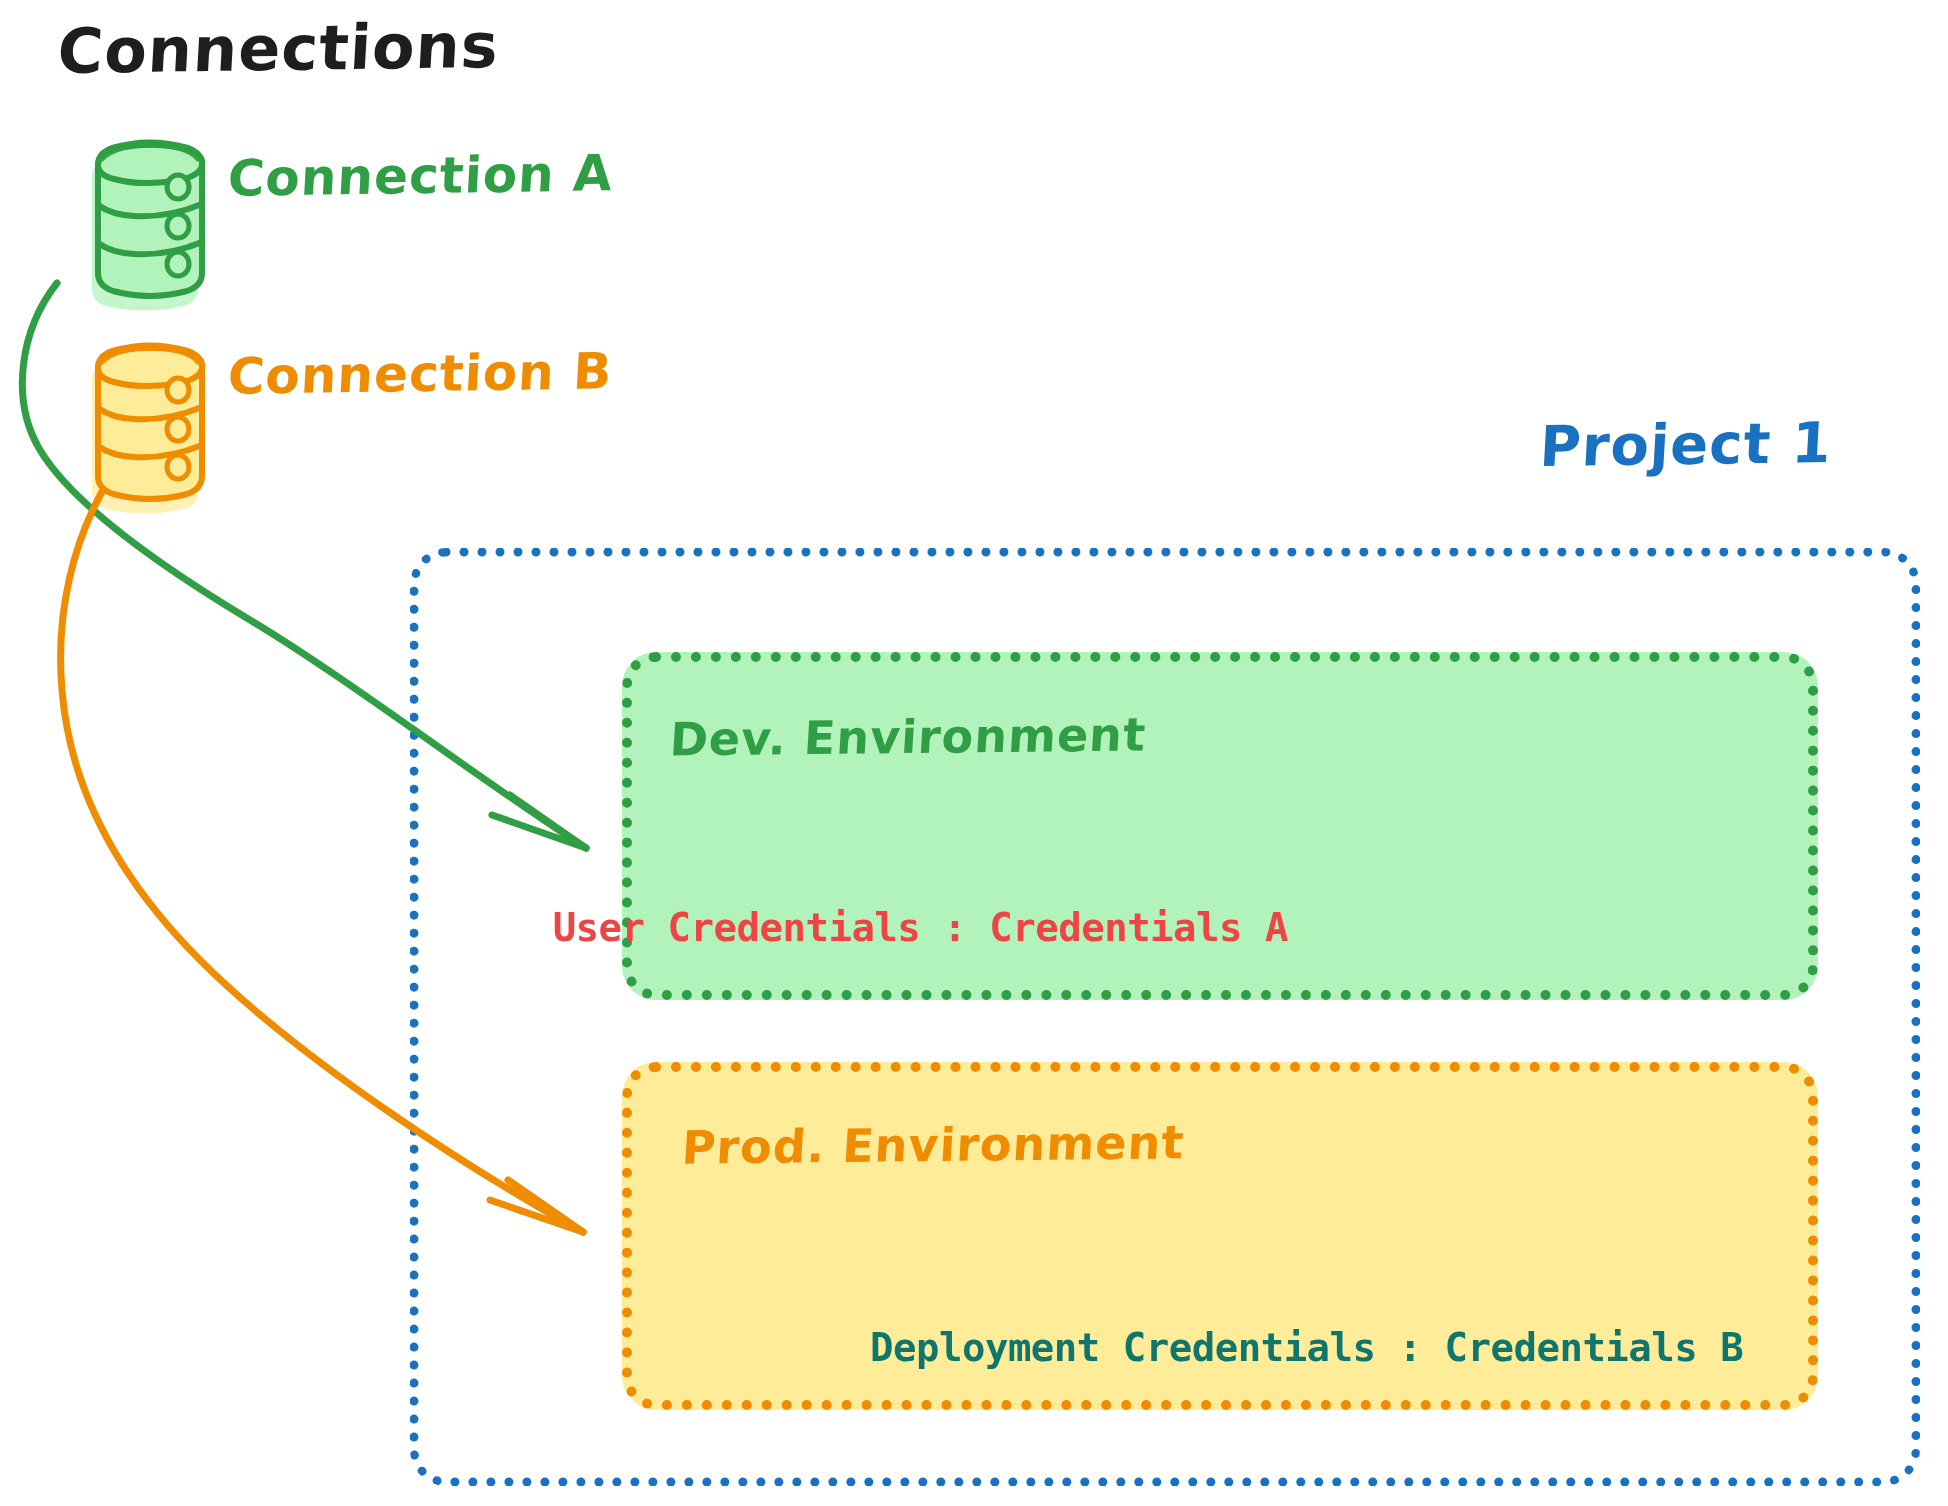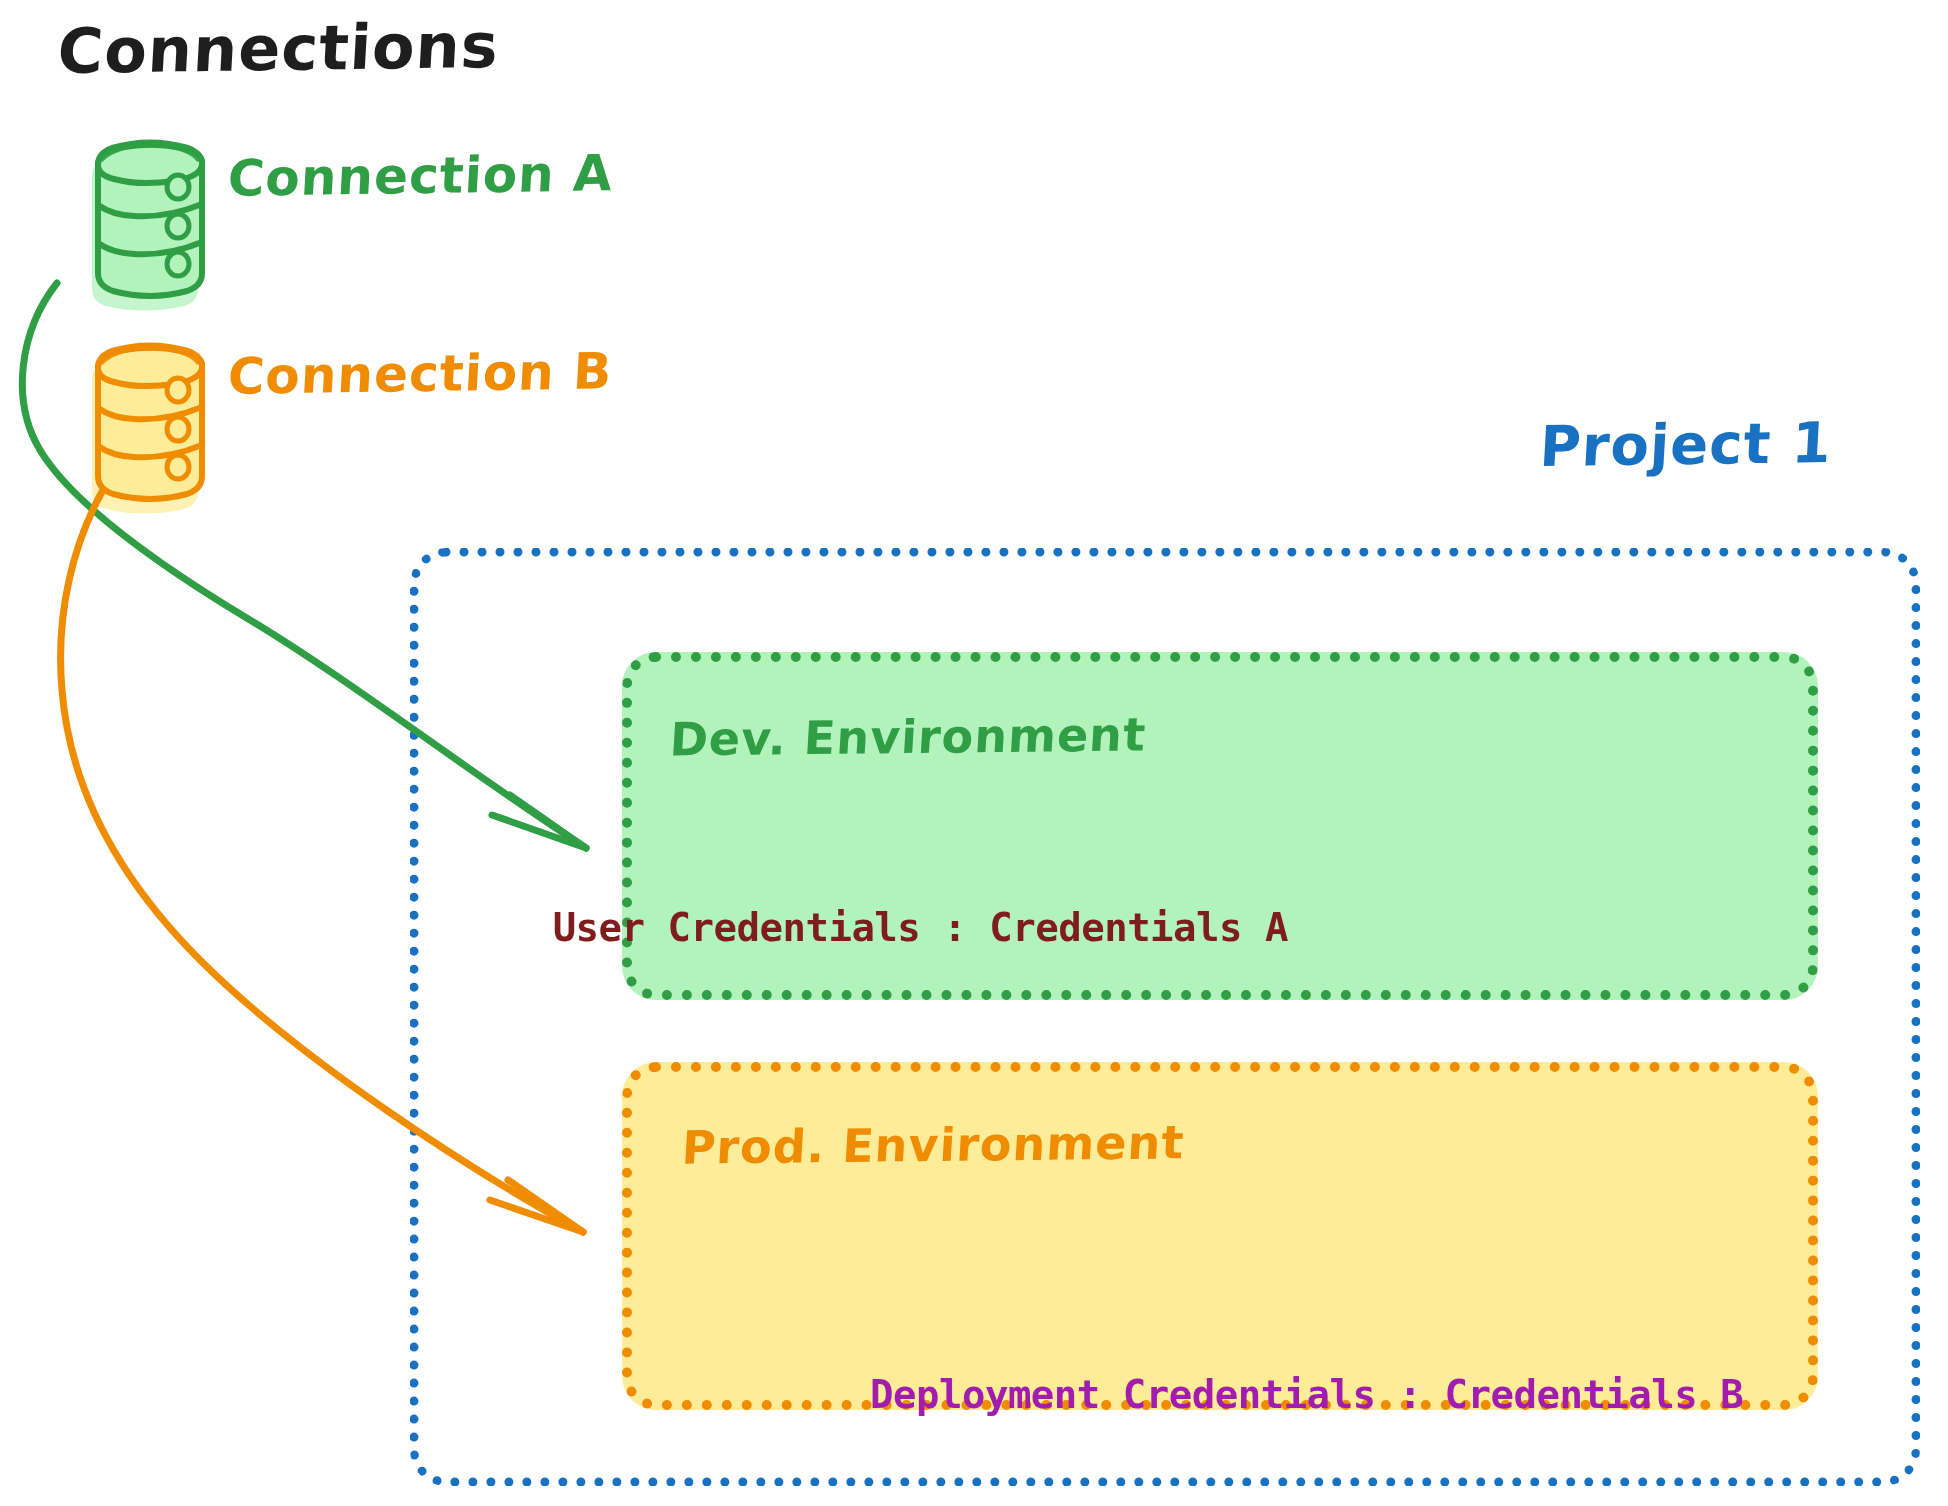--- a/index.html
+++ b/index.html
@@ -118,28 +118,27 @@
     font-size: 39px;
     font-family: "DejaVu Sans Mono", monospace;
     font-weight: 700;
     letter-spacing: -0.5px;
     white-space: nowrap;
   }
   #dev-env-cred {
     right: 660px;
     left: auto;
     top: 905px;
-    color: #7f1d1d;
+    color: #ef4444;
     margin-left: 48px;
   }
   #prod-env-cred {
     left: 870px;
     top: 1325px;
-    color: #a21caf;
-    margin-top: 47px;
+    color: #0f766e;
   }
 
   
   svg.layer {
     position: absolute;
     left: 0;
     top: 0;
     width: 1948px;
     height: 1506px;
     overflow: visible;

